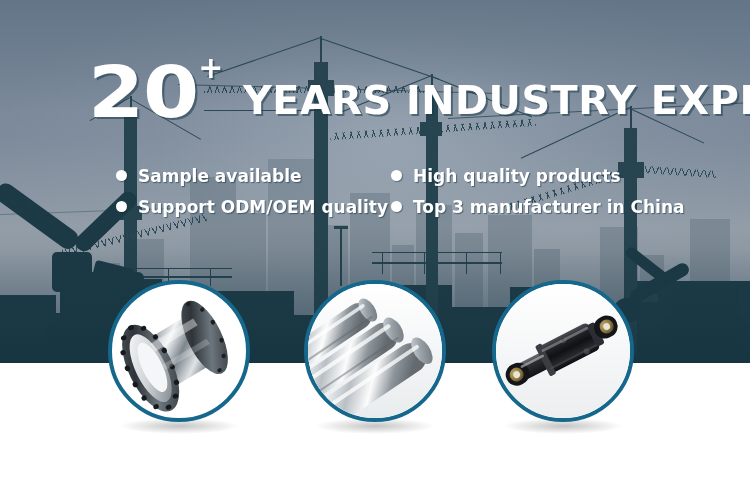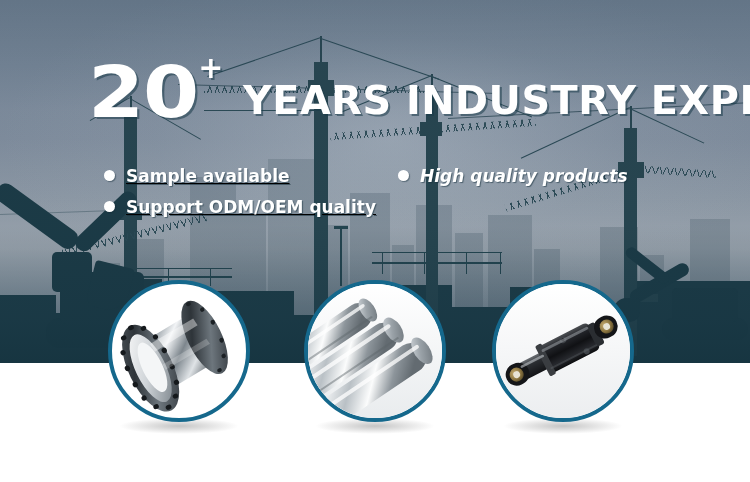--- a/index.html
+++ b/index.html
@@ -124,22 +124,22 @@
     font-weight:700;font-size:39px;line-height:1;
     color:#ffffff;letter-spacing:.5px;
     margin-left:20px;margin-bottom:2px;
     transform:scaleX(1.02);transform-origin:0 100%;
     text-shadow:2px 2px 0 rgba(26,58,72,.55);
   }
 
   
   .bullets{position:absolute;left:100px;top:160px;width:620px;height:62px;}
   .bcol{position:absolute;top:0;}
-  .bcol.left{left:4px;text-decoration:underline;}
-  .bcol.right{left:298px;font-style:italic;}
+  .bcol.left{left:16px;}
+  .bcol.right{left:291px;}
   .brow{display:flex;align-items:center;height:31px;}
   .dot{
     width:11px;height:11px;border-radius:50%;background:#ffffff;
     flex:0 0 auto;margin-right:11px;
     box-shadow:1px 1px 1px rgba(20,45,58,.45);
   }
   .btext{
     font-size:17px;font-weight:700;color:#ffffff;
     font-family:"DejaVu Sans",sans-serif;
     text-shadow:1px 1px 1px rgba(20,45,58,.55);
@@ -305,20 +305,24 @@
         <span class="dot"></span>
         <span class="btext">Support ODM/OEM quality</span>
       </div>
     </div>
 
     <div class="bcol right">
       <div class="brow">
         <span class="dot"></span>
         <span class="btext">High quality products</span>
       </div>
+      <div class="brow">
+        <span class="dot"></span>
+        <span class="btext">Top 3 manufacturer in China</span>
+      </div>
     </div>
 
   </div>
 
   <div class="circles">
 
     <div class="circ-shadow s1"></div>
     <div class="circ-shadow s2"></div>
     <div class="circ-shadow s3"></div>
 

